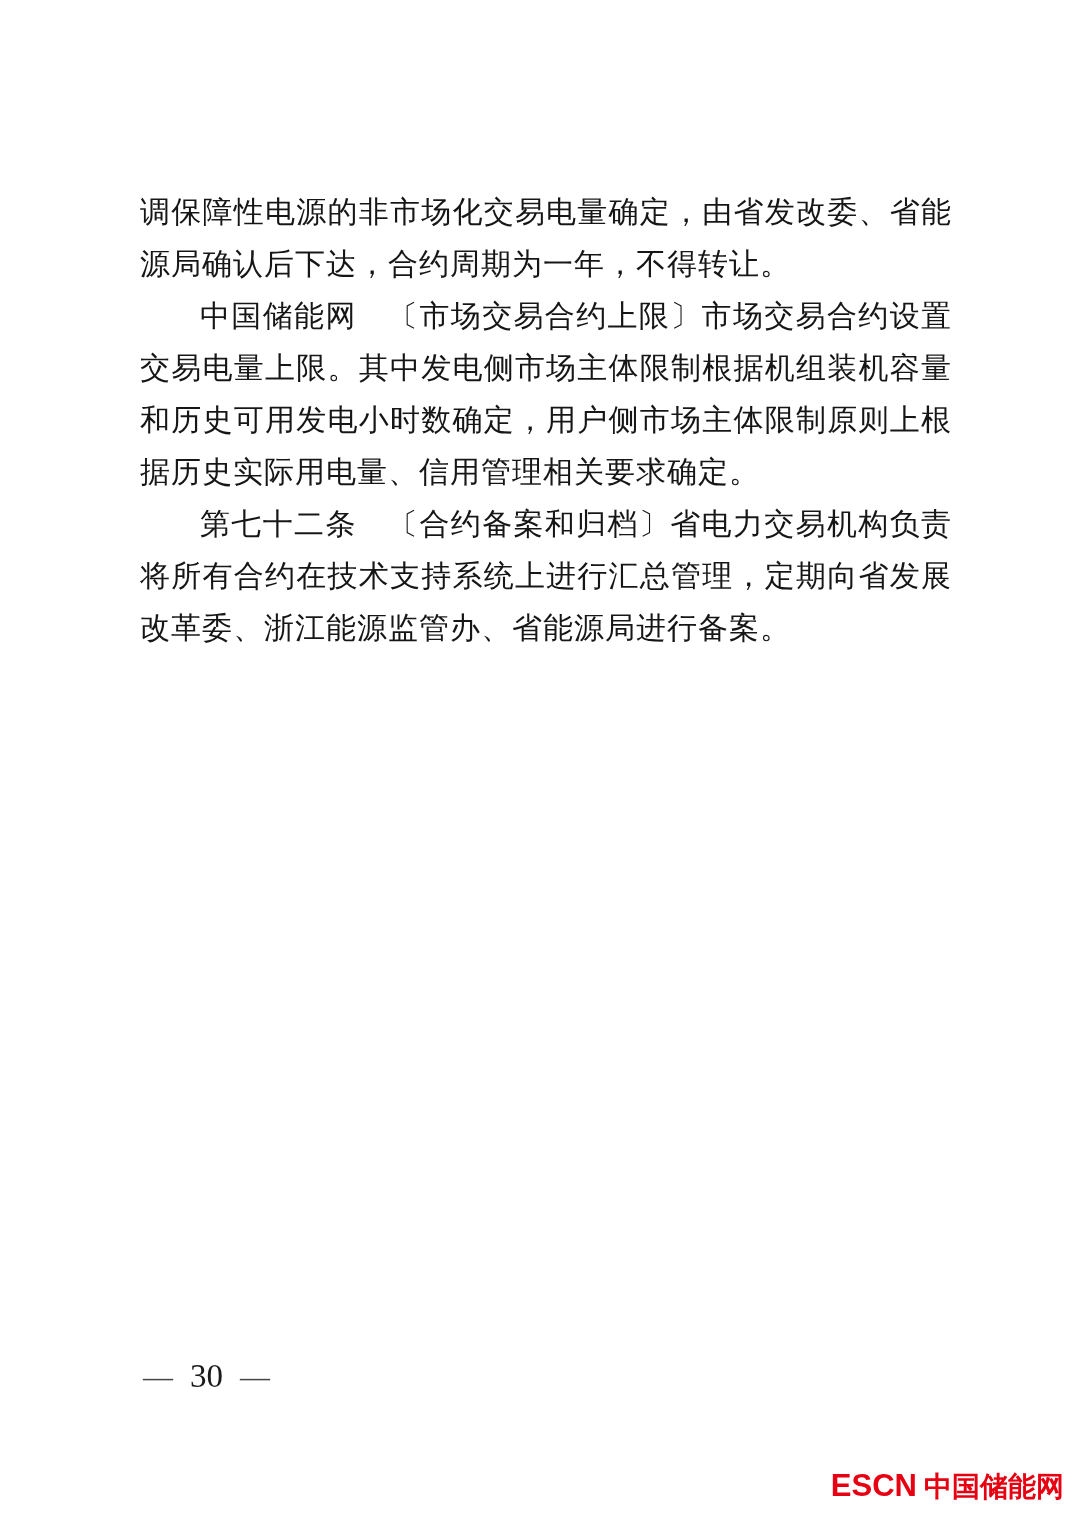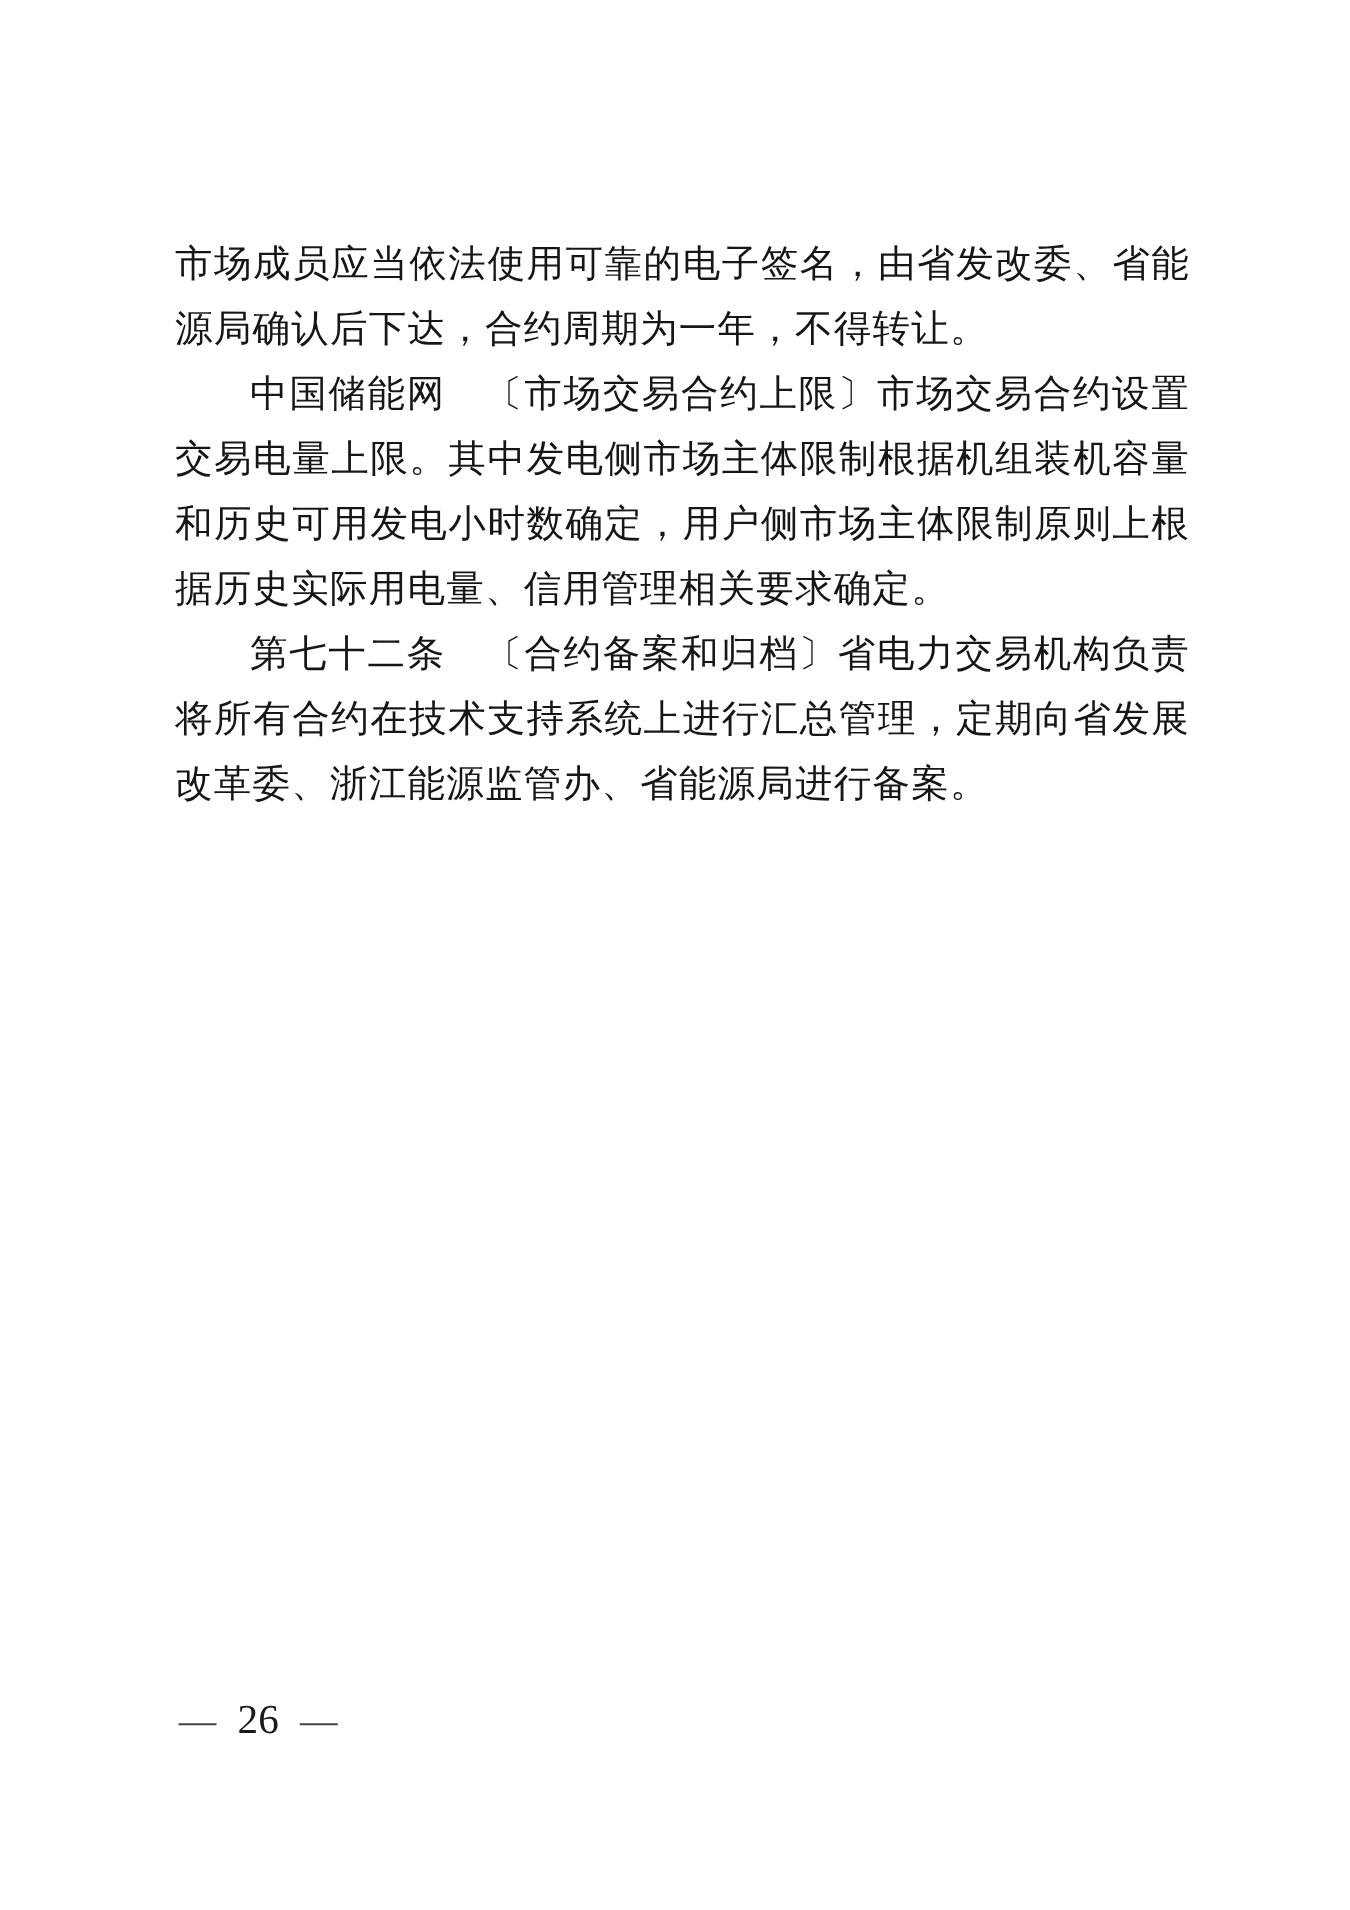--- a/index.html
+++ b/index.html
@@ -71,25 +71,29 @@
     margin-left: 7px;
     letter-spacing: 0px;
   }
 </style>
 </head>
 <body>
 
 <div class="page">
 
   <div class="content">
-    <p class="para">市场成员应当依法使用可靠的电子签名，由省发改委、省能源局确认后下达，合约周期为一年，不得转让。</p>
+    <p class="para">调保障性电源的非市场化交易电量确定，由省发改委、省能源局确认后下达，合约周期为一年，不得转让。</p>
     <p class="para indent">中国储能网　〔市场交易合约上限〕市场交易合约设置交易电量上限。其中发电侧市场主体限制根据机组装机容量和历史可用发电小时数确定，用户侧市场主体限制原则上根据历史实际用电量、信用管理相关要求确定。</p>
     <p class="para indent">第七十二条　〔合约备案和归档〕省电力交易机构负责将所有合约在技术支持系统上进行汇总管理，定期向省发展改革委、浙江能源监管办、省能源局进行备案。</p>
   </div>
 
   <div class="footer">
     <span class="dash">—</span>
-    <span class="pagenum">26</span>
+    <span class="pagenum">30</span>
     <span class="dash">—</span>
   </div>
 
+  <div class="logo">
+    <span class="logo-latin">ESCN</span>
+    <span class="logo-cn">中国储能网</span>
+  </div>
 
 </div>
 
 </body></html>

